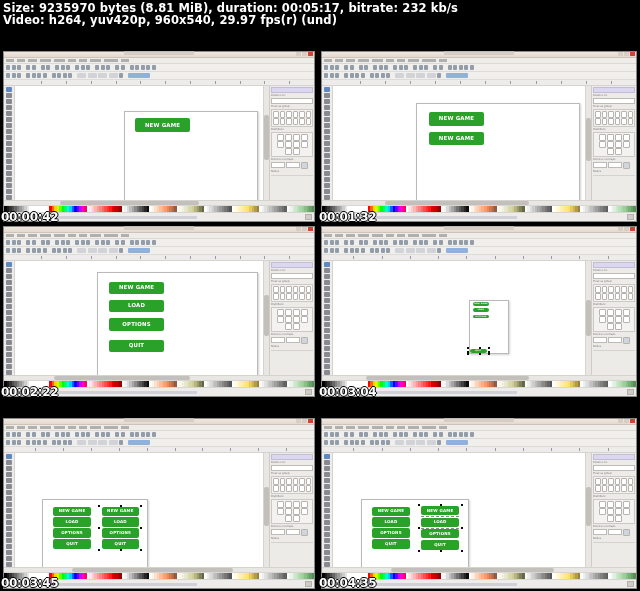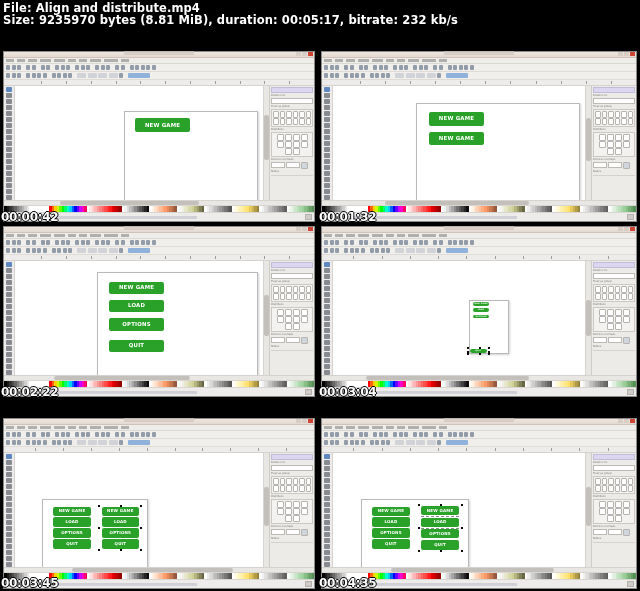--- a/index.html
+++ b/index.html
@@ -80,22 +80,22 @@
   .palette{height:6px;display:flex;flex:0 0 auto;border-top:1px solid #d9d5d0;}
   .palette i{display:block;height:100%;flex:1 1 auto;}
 
   .hscroll{height:4px;background:#e9e7e4;border-top:1px solid #d6d2ce;position:relative;flex:0 0 auto;}
   .hscroll .thumb{position:absolute;top:0;height:4px;background:#c3c0bc;border-radius:2px;}
 </style>
 </head>
 <body>
 
 <div id="header">
-  <div class="hline">File: Align and distribute.mp4</div>
   <div class="hline">Size: 9235970 bytes (8.81 MiB), duration: 00:05:17, bitrate: 232 kb/s</div>
+  <div class="hline">Video: h264, yuv420p, 960x540, 29.97 fps(r) (und)</div>
 </div>
 
 <div id="grid">
 
   <div class="cell r1">
     <div class="shot">
       <div class="ink">
         <div class="titlebar">
           <div class="tt"></div>
           <div class="wbtns">

